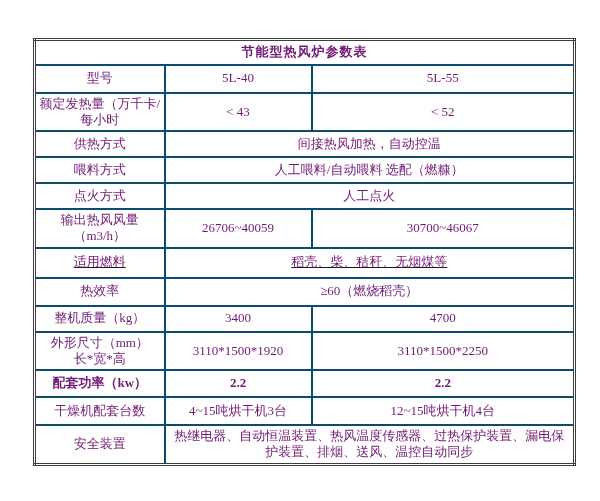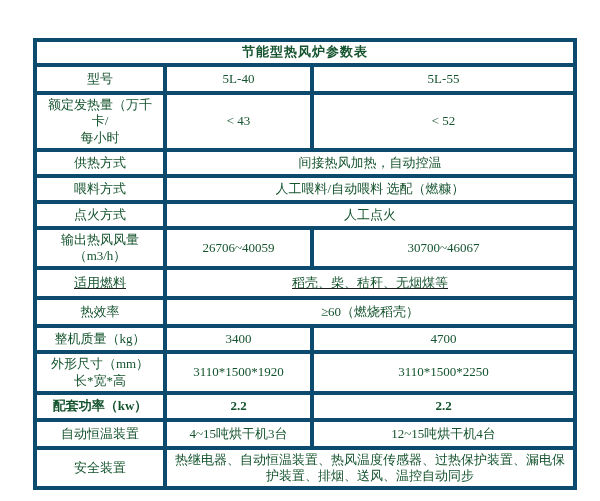--- a/index.html
+++ b/index.html
@@ -22,28 +22,28 @@
     position: absolute;
     left: 33px;
     top: 38px;
     width: 540px;
     border-collapse: collapse;
     table-layout: fixed;
     border: 3px double #3d3d3d;
     background: #ffffff;
   }
   table.param-table td {
-    border: 4px solid #0c4a6e;
+    border: 2px solid #0c4a6e;
     text-align: center;
     vertical-align: middle;
     font-size: 13px;
     line-height: 1.25;
     padding: 2px 3px;
     white-space: pre-line;
-    color: #14532d;
+    color: #701a75;
   }
   td.title-cell {
     font-weight: bold;
     font-size: 17px;
     letter-spacing: 1px;
     padding: 2px 0;
   }
   tr.h25 { height: 25px; }
   tr.h26 { height: 26px; }
   tr.h27 { height: 27px; font-weight: bold; }
@@ -126,21 +126,21 @@
         <td>3110*1500*2250</td>
       </tr>
 
       <tr class="h27">
         <td>配套功率（kw）</td>
         <td>2.2</td>
         <td>2.2</td>
       </tr>
 
       <tr class="h28">
-        <td>自动恒温装置</td>
+        <td>干燥机配套台数</td>
         <td>4~15吨烘干机3台</td>
         <td>12~15吨烘干机4台</td>
       </tr>
 
       <tr class="h39">
         <td>安全装置</td>
         <td colspan="2">热继电器、自动恒温装置、热风温度传感器、过热保护装置、漏电保护装置、排烟、送风、温控自动同步</td>
       </tr>
     </tbody>
   </table>

